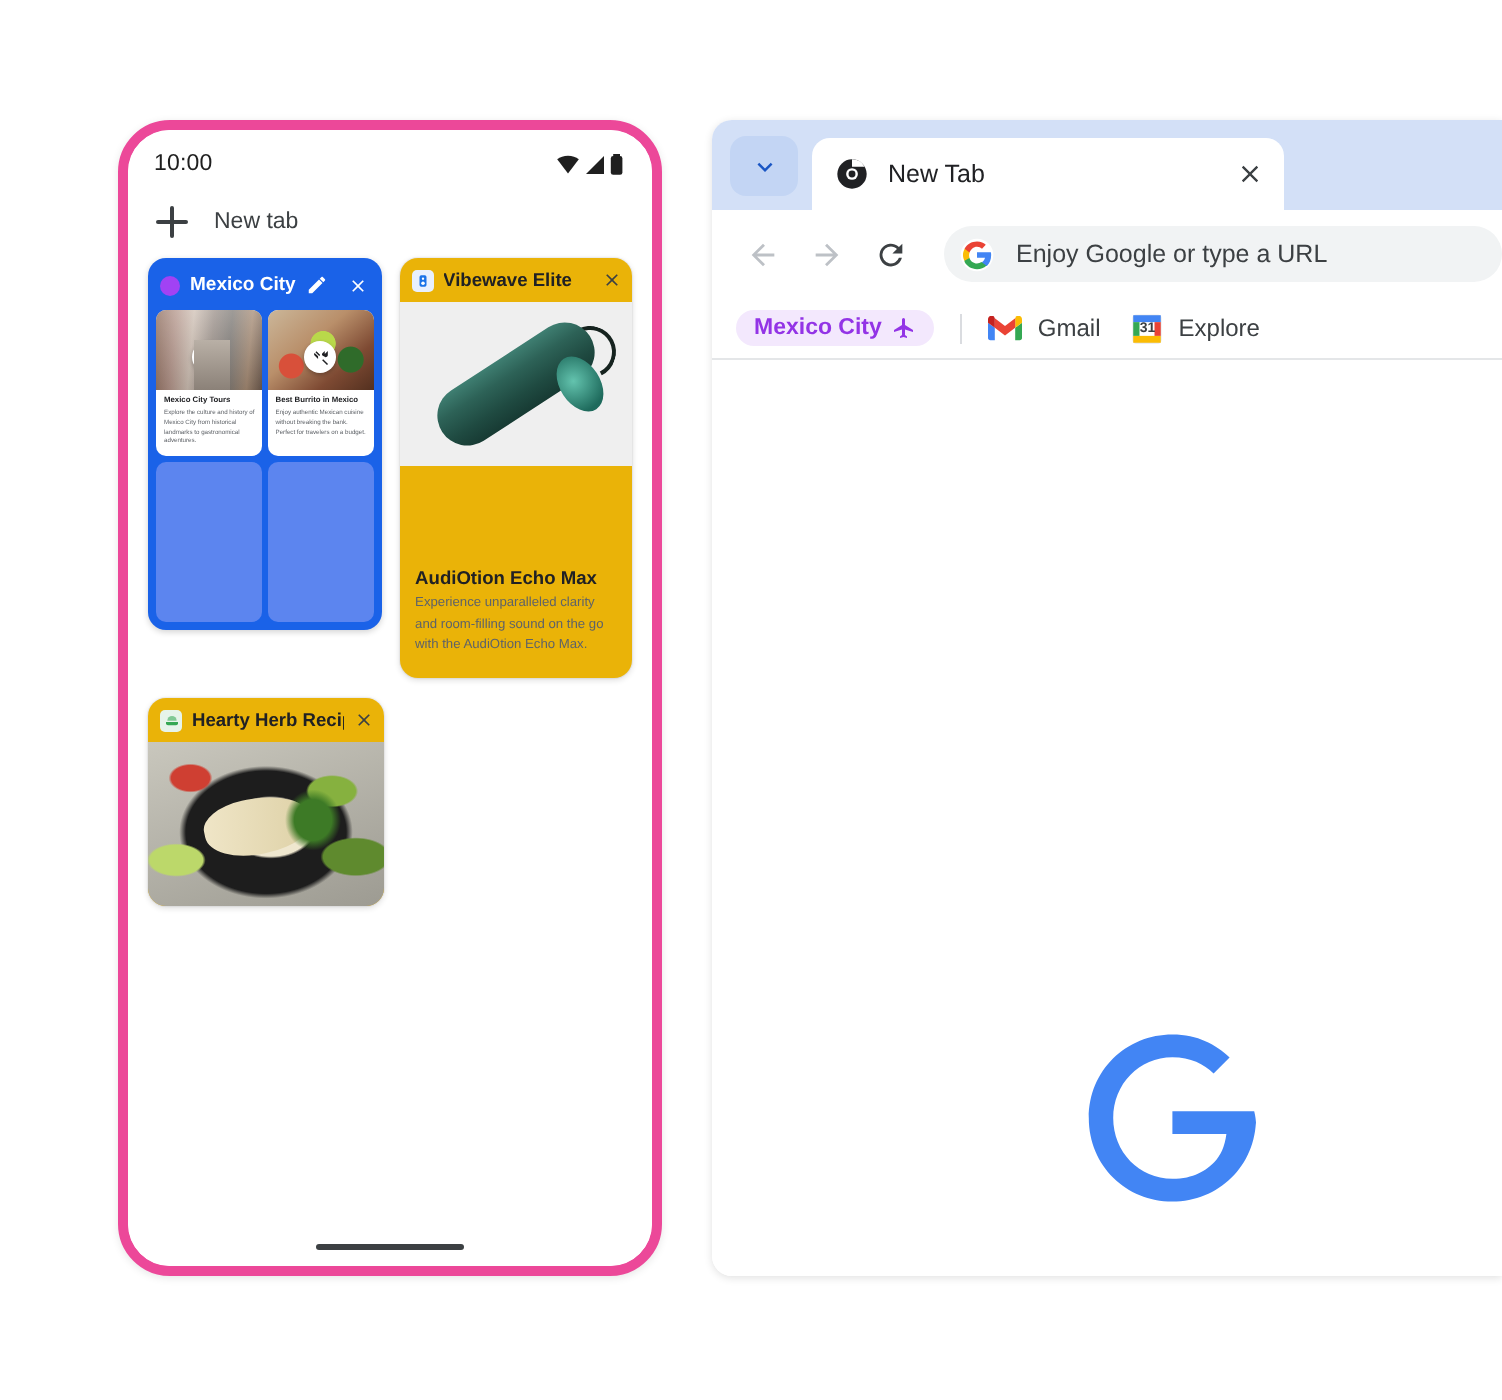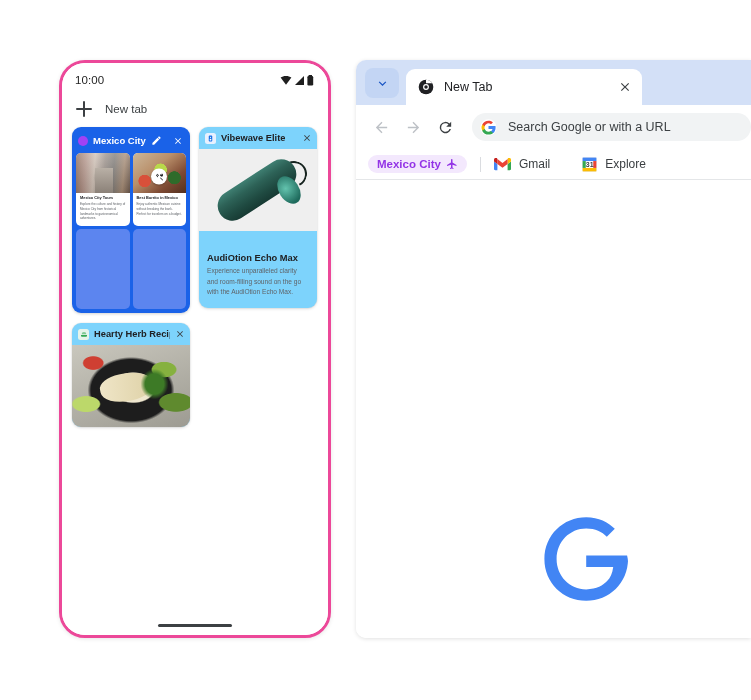--- a/index.html
+++ b/index.html
@@ -9,21 +9,21 @@
     font-family: "Liberation Sans", sans-serif;
     overflow: hidden;
   }
   .stage { position: relative; width: 751px; height: 700px; background:#fff; }
 
   
   .phone {
     position: absolute; left: 59px; top: 60px;
     width: 272px; height: 578px;
     background: #ffffff;
-    border: 3px solid #ec4899;
+    border: 5px solid #ec4899;
     border-radius: 26px;
     box-shadow: 0 1px 4px rgba(0,0,0,.10);
     overflow: hidden;
   }
   .phone-inner { position:absolute; inset:0; background:#fff; border-radius:21px; overflow:hidden; }
 
   .statusbar {
     height: 34px; display: flex; align-items: center;
     justify-content: space-between; padding: 0 14px 0 13px;
   }
@@ -90,21 +90,21 @@
     display:flex; align-items:center; justify-content:center;
     box-shadow:0 1px 2px rgba(0,0,0,.25);
   }
   .mini-body { padding:3px 3px 0 4px; }
   .mini-title { font-size:3.9px; font-weight:700; color:#202124; line-height:1.25; }
   .mini-desc { font-size:3.1px; color:#5f6368; line-height:1.5; margin-top:1.5px; }
   .mini-blank { background:#5c85ef; border-radius:5px; height:80px; }
 
   
   .tab-card {
-    width:118px; background:#7dd3fc; border-radius:9px;
+    width:118px; background:#eab308; border-radius:9px;
     box-shadow:0 1px 3px rgba(0,0,0,.14), 0 0 0 .6px rgba(0,0,0,.045);
     overflow:hidden;
   }
   .tab-head { display:flex; align-items:center; gap:5px; height:22px; padding:0 5px 0 6px; }
   .fav { width:11px; height:11px; flex:none; border-radius:2.5px; }
   .fav-blue { background:#e8f0fe; display:flex; align-items:center; justify-content:center; }
   .fav-green { background:#e6f4ea; display:flex; align-items:center; justify-content:center; }
   .tab-title { font-size:9.3px; color:#202124; font-weight:600; white-space:nowrap; overflow:hidden; }
   .tab-x { margin-left:auto; flex:none; }
 
@@ -141,21 +141,21 @@
   .food-thumb .noodle {
     position:absolute; left:24%; top:34%; width:46%; height:34%;
     background:linear-gradient(100deg,#f0e6c8,#ddd0a5);
     border-radius:40% 55% 45% 50%;
     transform:rotate(-12deg);
   }
   .food-thumb .herb1 {
     position:absolute; left:56%; top:26%; width:28%; height:44%;
     background:radial-gradient(ellipse at 50% 50%, #3d7a26 0 40%, rgba(61,122,38,0) 60%);
   }
-  .card-body { padding:22px 8px 10px 8px; }
+  .card-body { padding:7px 8px 10px 8px;margin-top:44px; }
   .card-title { font-size:9.3px; font-weight:700; color:#202124; }
   .card-desc { font-size:6.6px; color:#5f6368; line-height:1.62; margin-top:3px; }
 
   .home-indicator {
     position:absolute; bottom:8px; left:50%; transform:translateX(-50%);
     width:74px; height:2.6px; border-radius:2px; background:#3c4043;
   }
 
   
   .browser {
@@ -191,21 +191,21 @@
   }
   .omni-text { font-size:12.5px; color:#3c4043; white-space:nowrap; }
 
   .bookmarks { height:30px; display:flex; align-items:center; gap:0; padding-left:12px; background:#fff; }
   .bm-chip {
     display:flex; align-items:center; gap:5px; padding:3px 9px;
     background:#f3e8fd; border-radius:11px;
   }
   .bm-chip-label { font-size:11.5px; color:#9334e6; font-weight:600; }
   .bm-sep { width:1px; height:15px; background:#dadce0; margin:0 13px; }
-  .bm-item { display:flex; align-items:center; gap:8px; margin-right:32px; }
+  .bm-item { display:flex; align-items:center; gap:8px; margin-right:16px; }
   .bm-label { font-size:12px; color:#3c4043; }
   .divider-line { height:1px; background:#e4e6e8; }
 
   .ntp { position:relative; flex:1; background:#fff; height:459px; }
   .goog-logo { position:absolute; left:188px; top:333px; }
 </style>
 </head>
 <body>
 
 <div class="stage">
@@ -375,21 +375,21 @@
           </svg>
       </span>
       <div class="omnibox">
         <svg width="17" height="17" viewBox="0 0 48 48">
           <circle cx="24" cy="24" r="23" fill="#ffffff"></circle>
           <path fill="#4285f4" d="M44 24c0-1.4-.1-2.7-.4-4H24v8h11.3c-.5 2.6-2 4.8-4.2 6.3v5.2h6.8C41.9 35.8 44 30.4 44 24z"></path>
           <path fill="#34a853" d="M24 44c5.4 0 9.9-1.8 13.2-4.8l-6.8-5.2c-1.9 1.3-4.3 2-6.4 2-4.9 0-9.1-3.3-10.6-7.8H6.4v5.4C9.7 40.1 16.3 44 24 44z"></path>
           <path fill="#fbbc05" d="M13.4 28.2c-.4-1.2-.6-2.4-.6-3.7s.2-2.5.6-3.7v-5.4H6.4C5 18.3 4.2 21.1 4.2 24s.8 5.7 2.2 8.2z"></path>
           <path fill="#ea4335" d="M24 12.2c2.8 0 5.2 1 7.1 2.8l5.3-5.3C33.9 6.7 29.4 4.8 24 4.8c-7.7 0-14.3 3.9-17.6 10.4l7 5.4c1.5-4.5 5.7-8.4 10.6-8.4z"></path>
         </svg>
-        <span class="omni-text">Search Google or with a URL</span>
+        <span class="omni-text">Enjoy Google or type a URL</span>
       </div>
     </div>
 
     <div class="bookmarks">
       <div class="bm-chip">
         <span class="bm-chip-label">Mexico City</span>
         <svg width="12" height="12" viewBox="0 0 24 24">
           <path d="M21 16v-2l-8-5V3.5a1.5 1.5 0 0 0-3 0V9l-8 5v2l8-2.5V19l-2 1.5V22l3.5-1 3.5 1v-1.5L13 19v-5.5z" fill="#9334e6"></path>
         </svg>
       </div>

